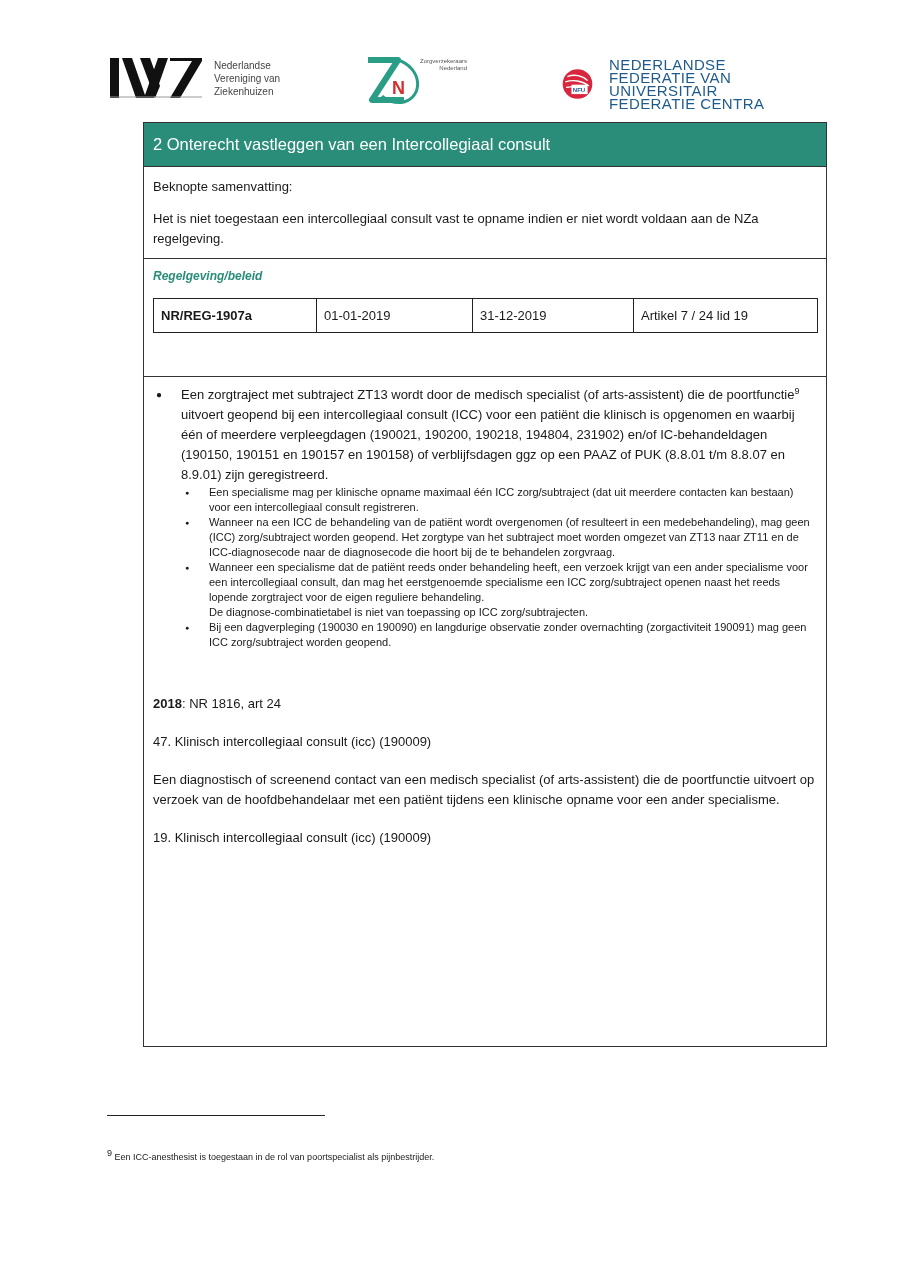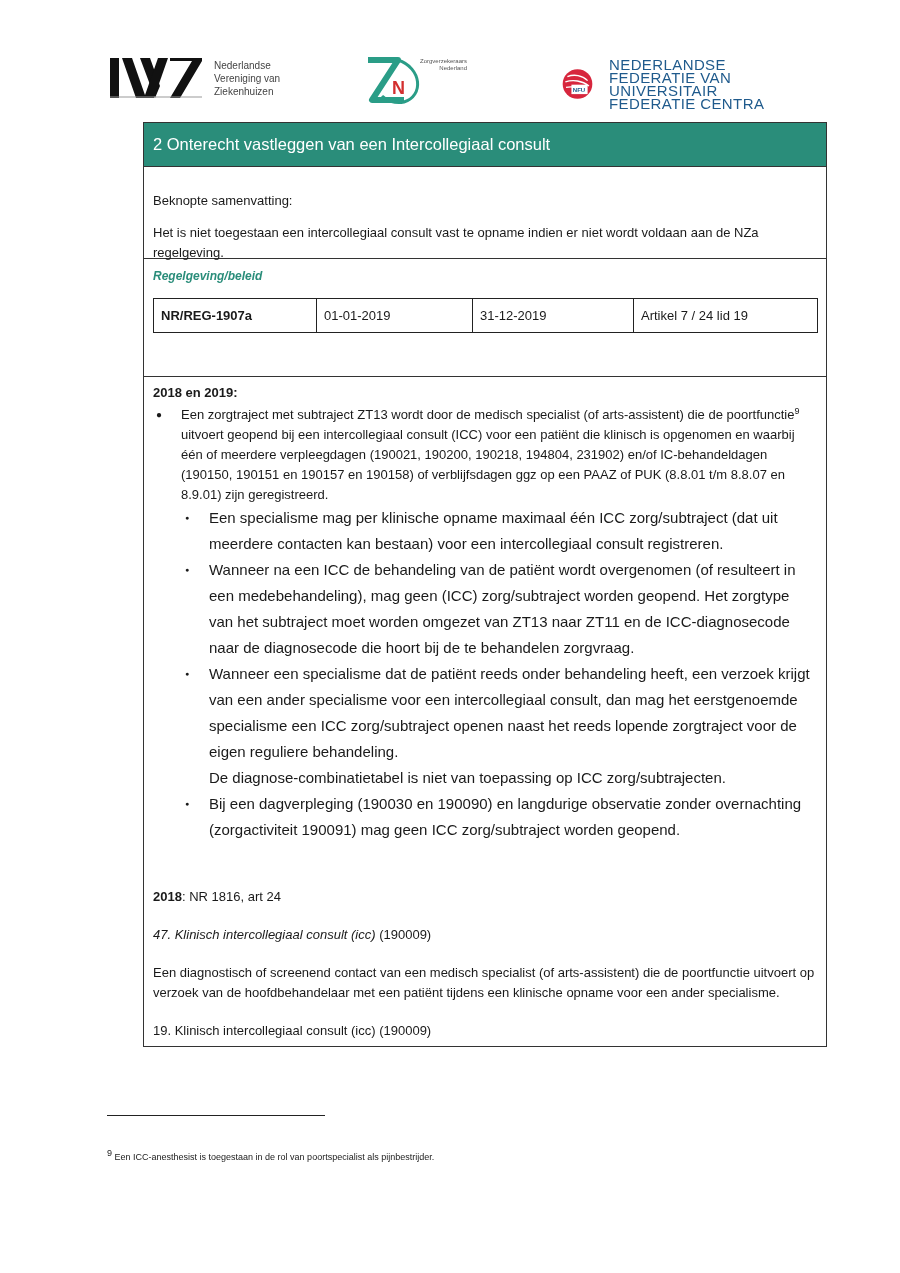--- a/index.html
+++ b/index.html
@@ -17,42 +17,42 @@
   .nfu-mark { width: 46px; height: 46px; }
   .nfu-text { margin-left: 16px; font-size: 15px; line-height: 13px; color: #1f5a8c; letter-spacing: 0.4px; }
 
   
   .box { position: absolute; left: 107px; top: 122px; width: 684px; height: 925px;
          border: 1.5px solid #333; box-sizing: border-box; margin-left: 36px; }
   .title-bar { background: #2a8d7a; height: 43px; border-bottom: 1.5px solid #333;
                display: flex; align-items: center; padding-left: 9px; }
   .title-bar span { color: #ffffff; font-size: 16.5px; }
   .section { border-bottom: 1.5px solid #333; padding: 0 9px; }
-  .sec-summary { height: 92px; padding-top: 24px; box-sizing: border-box; }
+  .sec-summary { height: 92px; padding-top: 10px; box-sizing: border-box; }
   .txt { font-size: 13px; line-height: 20px; }
   .p-gap { margin-top: 12px; }
   .sec-reg { height: 118px; box-sizing: border-box; padding-top: 8px; }
   .reg-head { color: #2a8d7a; font-style: italic; font-weight: bold; font-size: 12px; line-height: 18px; }
   table.reg { margin-top: 13px; border-collapse: collapse; width: 665px; }
   table.reg td { border: 1.5px solid #222; height: 33px; padding: 0 7px; font-size: 13px; }
   table.reg td.c0 { width: 148px; font-weight: bold; }
   table.reg td.c1 { width: 141px; }
   table.reg td.c2 { width: 146px; }
   .sec-body { border-bottom: none; padding-top: 6px; }
   .bold { font-weight: bold; }
   ul.l1 { margin: 2px 0 0 0; padding: 0 0 0 28px; list-style: none; }
   ul.l1 > li { position: relative; font-size: 13px; line-height: 20px; }
   ul.l1 > li::before { content: "\25CF"; position: absolute; left: -25px; top: 0; font-size: 10px; }
   ul.l2 { margin: 0; padding: 0 0 0 28px; list-style: none; }
-  ul.l2 > li { position: relative; font-size: 15px; line-height: 26px; }
+  ul.l2 > li { position: relative; font-size: 11px; line-height: 15px; }
   ul.l2 > li::before { content: "\25CF"; position: absolute; left: -24px; top: 0; font-size: 7px; }
   sup { font-size: 9px; line-height: 0; }
   .blk { margin-top: 18px; }
   .blk-first { margin-top: 44px; }
-  .it { font-style: italic; }
+  .it { }
 
   
   .fn-rule { position: absolute; left: 107px; top: 1115px; width: 218px; border-top: 1px solid #222; }
   .footnote { position: absolute; left: 107px; top: 1140px; font-size: 9px; color: #222; margin-top: 12px; }
 </style>
 </head>
 <body>
 
 <div class="logos">
   <div class="logo-nvz">
@@ -115,21 +115,20 @@
         <td class="c0">NR/REG-1907a</td>
         <td class="c1">01-01-2019</td>
         <td class="c2">31-12-2019</td>
         <td>Artikel 7 / 24 lid 19</td>
       </tr>
     </tbody>
       </table>
   </div>
 
   <div class="section sec-body">
-    <div class="txt bold">2018 en 2019:</div>
     <ul class="l1">
       <li>
         <span>Een zorgtraject met subtraject ZT13 wordt door de medisch specialist (of arts-assistent) die de poortfunctie</span><sup>9</sup><span> uitvoert geopend bij een intercollegiaal consult (ICC) voor een patiënt die klinisch is opgenomen en waarbij één of meerdere verpleegdagen (190021, 190200, 190218, 194804, 231902) en/of IC-behandeldagen (190150, 190151 en 190157 en 190158) of verblijfsdagen ggz op een PAAZ of PUK (8.8.01 t/m 8.8.07 en 8.9.01) zijn geregistreerd.</span>
         <ul class="l2">
           <li><span>Een specialisme mag per klinische opname maximaal één ICC zorg/subtraject (dat uit meerdere contacten kan bestaan) voor een intercollegiaal consult registreren.</span></li>
           <li><span>Wanneer na een ICC de behandeling van de patiënt wordt overgenomen (of resulteert in een medebehandeling), mag geen (ICC) zorg/subtraject worden geopend. Het zorgtype van het subtraject moet worden omgezet van ZT13 naar ZT11 en de ICC-diagnosecode naar de diagnosecode die hoort bij de te behandelen zorgvraag.</span></li>
           <li><span>Wanneer een specialisme dat de patiënt reeds onder behandeling heeft, een verzoek krijgt van een ander specialisme voor een intercollegiaal consult, dan mag het eerstgenoemde specialisme een ICC zorg/subtraject openen naast het reeds lopende zorgtraject voor de eigen reguliere behandeling.</span><div>De diagnose-combinatietabel is niet van toepassing op ICC zorg/subtrajecten.</div></li>
           <li><span>Bij een dagverpleging (190030 en 190090) en langdurige observatie zonder overnachting (zorgactiviteit 190091) mag geen ICC zorg/subtraject worden geopend.</span></li>
         </ul>
       </li>

